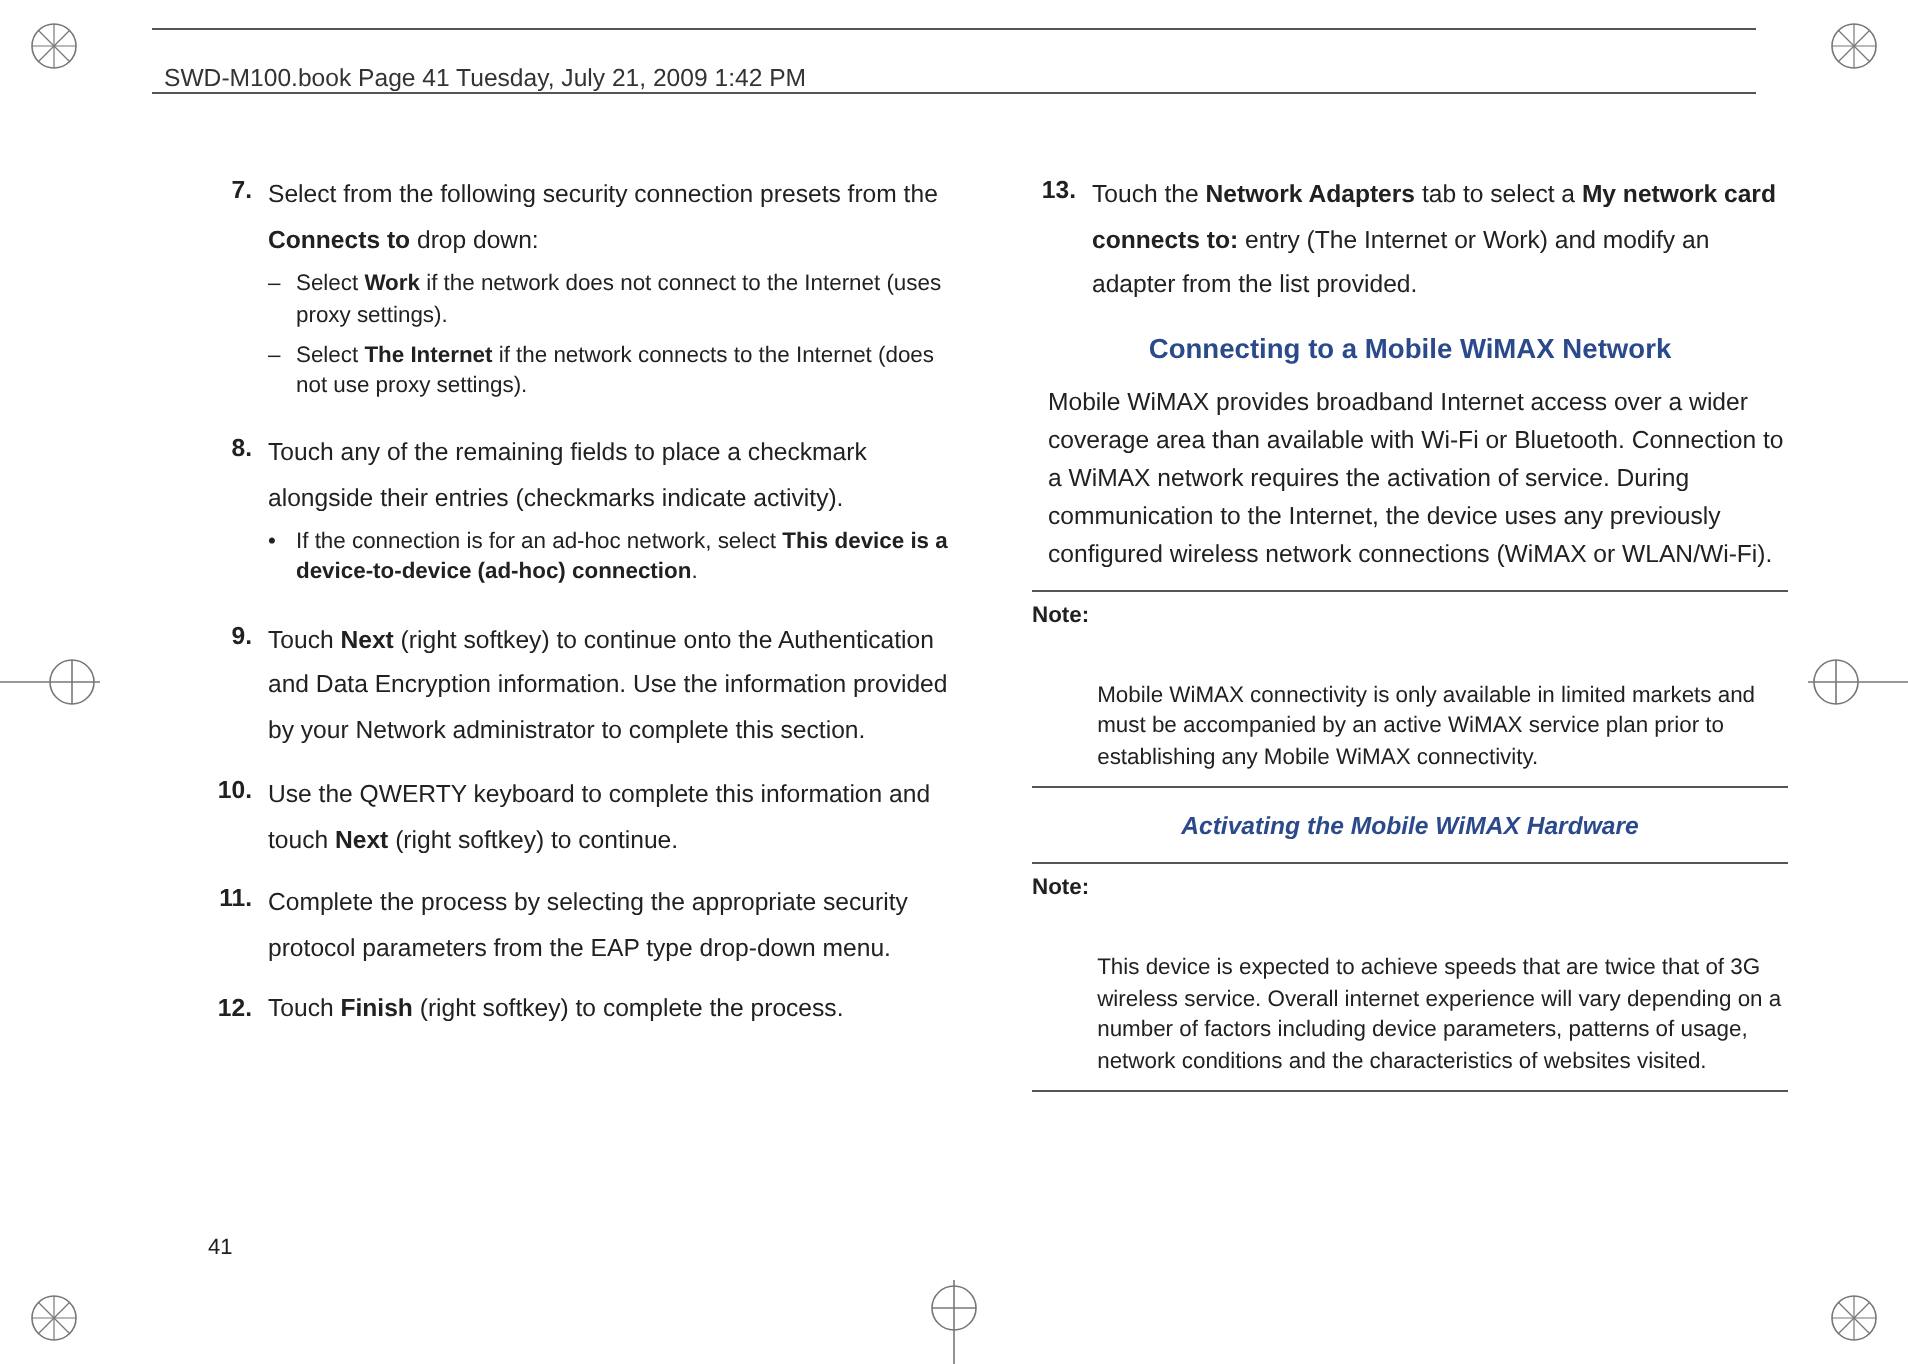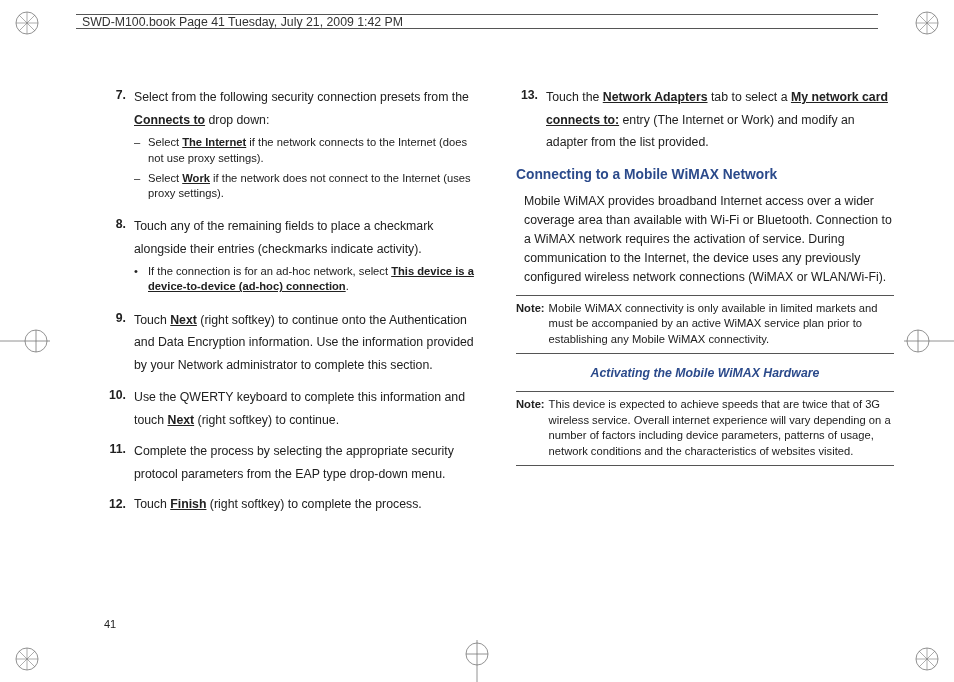--- a/index.html
+++ b/index.html
@@ -25,45 +25,45 @@
   .edge-mark { position:absolute; }
   .edge-mark svg { display:block; }
   .edge-mark.left  { left: 0;  top: 50%; transform: translateY(-50%);}
   .edge-mark.right { right: 0; top: 50%; transform: translateY(-50%);}
   .edge-mark.bottom{ bottom:0; left: 50%; transform: translateX(-50%);}
 
   
   .header-band {
     position: absolute;
     top: 14px; left: 76px; right: 76px;
-    height: 15px;
+    height: 33px;
     border-top: 0.75px solid #555;
     border-bottom: 0.75px solid #555;
-    display:flex; align-items:center;
+    display:flex; align-items:flex-end;
     padding-left: 6px;
     font-size: 12.3px;
     color:#333;
   }
 
   
   .columns {
     position: absolute;
     top: 86px;
     left: 104px;
     right: 60px;
     bottom: 70px;
     display: flex;
     gap: 34px;
   }
   .col {
     flex: 1 1 0;
     font-size: 12.3px;
     line-height: 1.55;
   }
-  .col b { font-weight: 700; text-decoration: underline; }
+  .col b { font-weight: 700; }
 
   ol.steps { list-style: none; }
   ol.steps > li {
     display: flex;
     margin-bottom: 9px;
   }
   ol.steps .num {
     width: 30px;
     flex: 0 0 30px;
     font-weight: 700;
@@ -81,20 +81,21 @@
     margin-bottom: 5px;
   }
   ul.dash li::before  { content:"–"; width:14px; flex:0 0 14px; }
   ul.bullets li::before { content:"•"; width:14px; flex:0 0 14px; }
 
   h2.section {
     font-size: 13.8px;
     font-weight: 700;
     color: #2b4a8b;
     margin: 10px 0 6px;
+    text-align: center;
   }
   h3.sub {
     font-size: 12.3px;
     font-weight: 700;
     font-style: italic;
     color: #2b4a8b;
     margin: 10px 0 6px;
     text-align: center;
   }
   p.body {
@@ -105,21 +106,21 @@
   .note-block {
     border-top: 0.75px solid #555;
     border-bottom: 0.75px solid #555;
     padding: 5px 0 5px 0;
     margin: 8px 0 10px;
     font-size: 11.2px;
     line-height: 1.4;
     display:flex;
   }
   .note-block .label { font-weight:700; padding-right:4px;}
-  .note-block .text { flex:1;}
+  .note-block .text { flex:1;margin-top:40px;}
 
   .page-num {
     position:absolute;
     left: 104px;
     bottom: 52px;
     font-size: 11px;
   }
 </style>
 </head>
 <body>
@@ -198,24 +199,24 @@
 <div class="columns">
 
   <div class="col">
     <ol class="steps">
       <li>
         <span class="num">7.</span>
         <div class="body">
           <span>Select from the following security connection presets from the </span><b>Connects to</b><span> drop down:</span>
           <ul class="dash">
             <li>
-                <span><span>Select </span><b>The Internet</b><span> if the network connects to the Internet (does not use proxy settings).</span></span>
+                <span><span>Select </span><b>Work</b><span> if the network does not connect to the Internet (uses proxy settings).</span></span>
               </li>
             <li>
-                <span><span>Select </span><b>Work</b><span> if the network does not connect to the Internet (uses proxy settings).</span></span>
+                <span><span>Select </span><b>The Internet</b><span> if the network connects to the Internet (does not use proxy settings).</span></span>
               </li>
           </ul>
         </div>
       </li>
       <li>
         <span class="num">8.</span>
         <div class="body">
           <span>Touch any of the remaining fields to place a checkmark alongside their entries (checkmarks indicate activity).</span>
           <ul class="bullets">
             <li>

